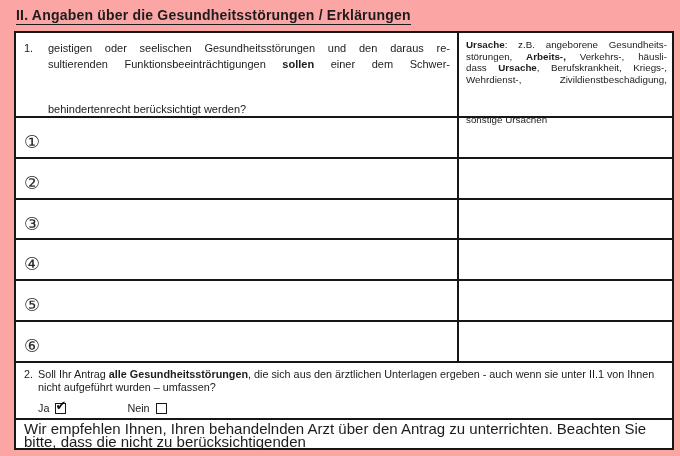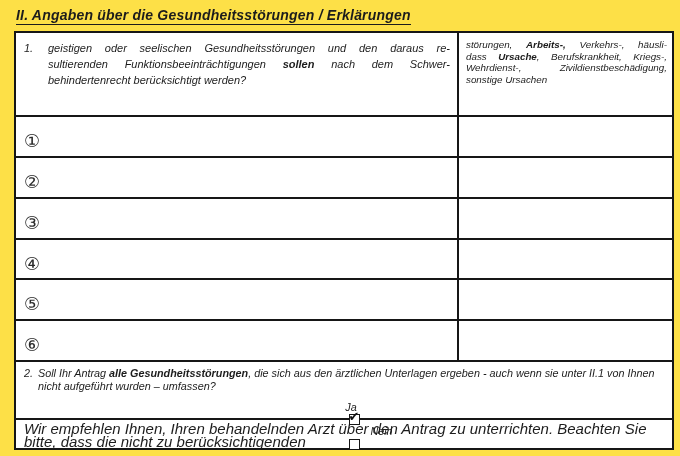--- a/index.html
+++ b/index.html
@@ -5,23 +5,22 @@
   * { margin: 0; padding: 0; box-sizing: border-box; }
   html, body { background: #ffffff; }
   body {
     font-family: "Liberation Sans", "DejaVu Sans", sans-serif;
     color: #1c1c1c;
   }
   .page {
     position: relative;
     width: 680px;
     height: 456px;
-    background: #fde047;
+    background: #fca5a5;
     overflow: hidden;
-    font-style: italic;
   }
   .title {
     position: absolute;
     left: 16px;
     top: 7px;
     font-size: 14px;
     font-weight: bold;
     letter-spacing: 0.2px;
   }
   .title span {
@@ -52,21 +51,21 @@
     line-height: 16px;
   }
   .q1text { flex: 1; font-size: 11px; line-height: 16px; }
 
   .jline {
     text-align: justify;
     text-align-last: justify;
     -moz-text-align-last: justify;
     text-justify: inter-word;
   }
-  .jline.last { text-align: center; text-align-last: left; }
+  .jline.last { text-align: center; text-align-last: left; margin-top: 29px; }
 
   .ursache {
     padding: 6px 5px 0 7px;
     font-size: 9.8px;
     line-height: 11.5px;
   }
 
   .entry-row {
     display: flex;
     height: 41.3px;
@@ -89,21 +88,20 @@
     line-height: 13.5px;
   }
   .q2p { display: flex; }
   .q2num { width: 14px; flex: 0 0 14px; }
   .q2text { flex: 1; }
   .answers {
     margin: 7px 0 0 14px;
     display: flex;
     align-items: center;
     font-size: 10.8px;
-    flex-direction: column;
   }
   .cbx {
     position: relative;
     display: inline-block;
     width: 11px;
     height: 11px;
     border: 1.5px solid #161616;
     margin-left: 6px;
     vertical-align: -1px;
     background: #ffffff;
@@ -138,26 +136,29 @@
   </div>
 
   <div class="formtable">
 
     <div class="header-row">
       <div class="cell-left q1cell">
         <div class="q1num">1.</div>
         <div class="q1text">
           <div class="jline">geistigen oder seelischen Gesundheitsstörungen und den daraus re-</div>
           <div class="jline">
-            <span>sultierenden Funktionsbeeinträchtigungen </span><b>sollen</b><span> nach dem Schwer-</span>
+            <span>sultierenden Funktionsbeeinträchtigungen </span><b>sollen</b><span> einer dem Schwer-</span>
           </div>
           <div class="jline last">behindertenrecht berücksichtigt werden?</div>
         </div>
       </div>
       <div class="cell-right ursache">
+        <div class="jline">
+          <b>Ursache</b><span>: z.B. angeborene Gesundheits-</span>
+        </div>
         <div class="jline">
           <span>störungen, </span><b>Arbeits-,</b><span> Verkehrs-, häusli-</span>
         </div>
         <div class="jline">
           <span>dass </span><b>Ursache</b><span>, Berufskrankheit, Kriegs-,</span>
         </div>
         <div class="jline">Wehrdienst-, Zivildienstbeschädigung,</div>
         <div class="jline last">sonstige Ursachen</div>
       </div>
     </div>

